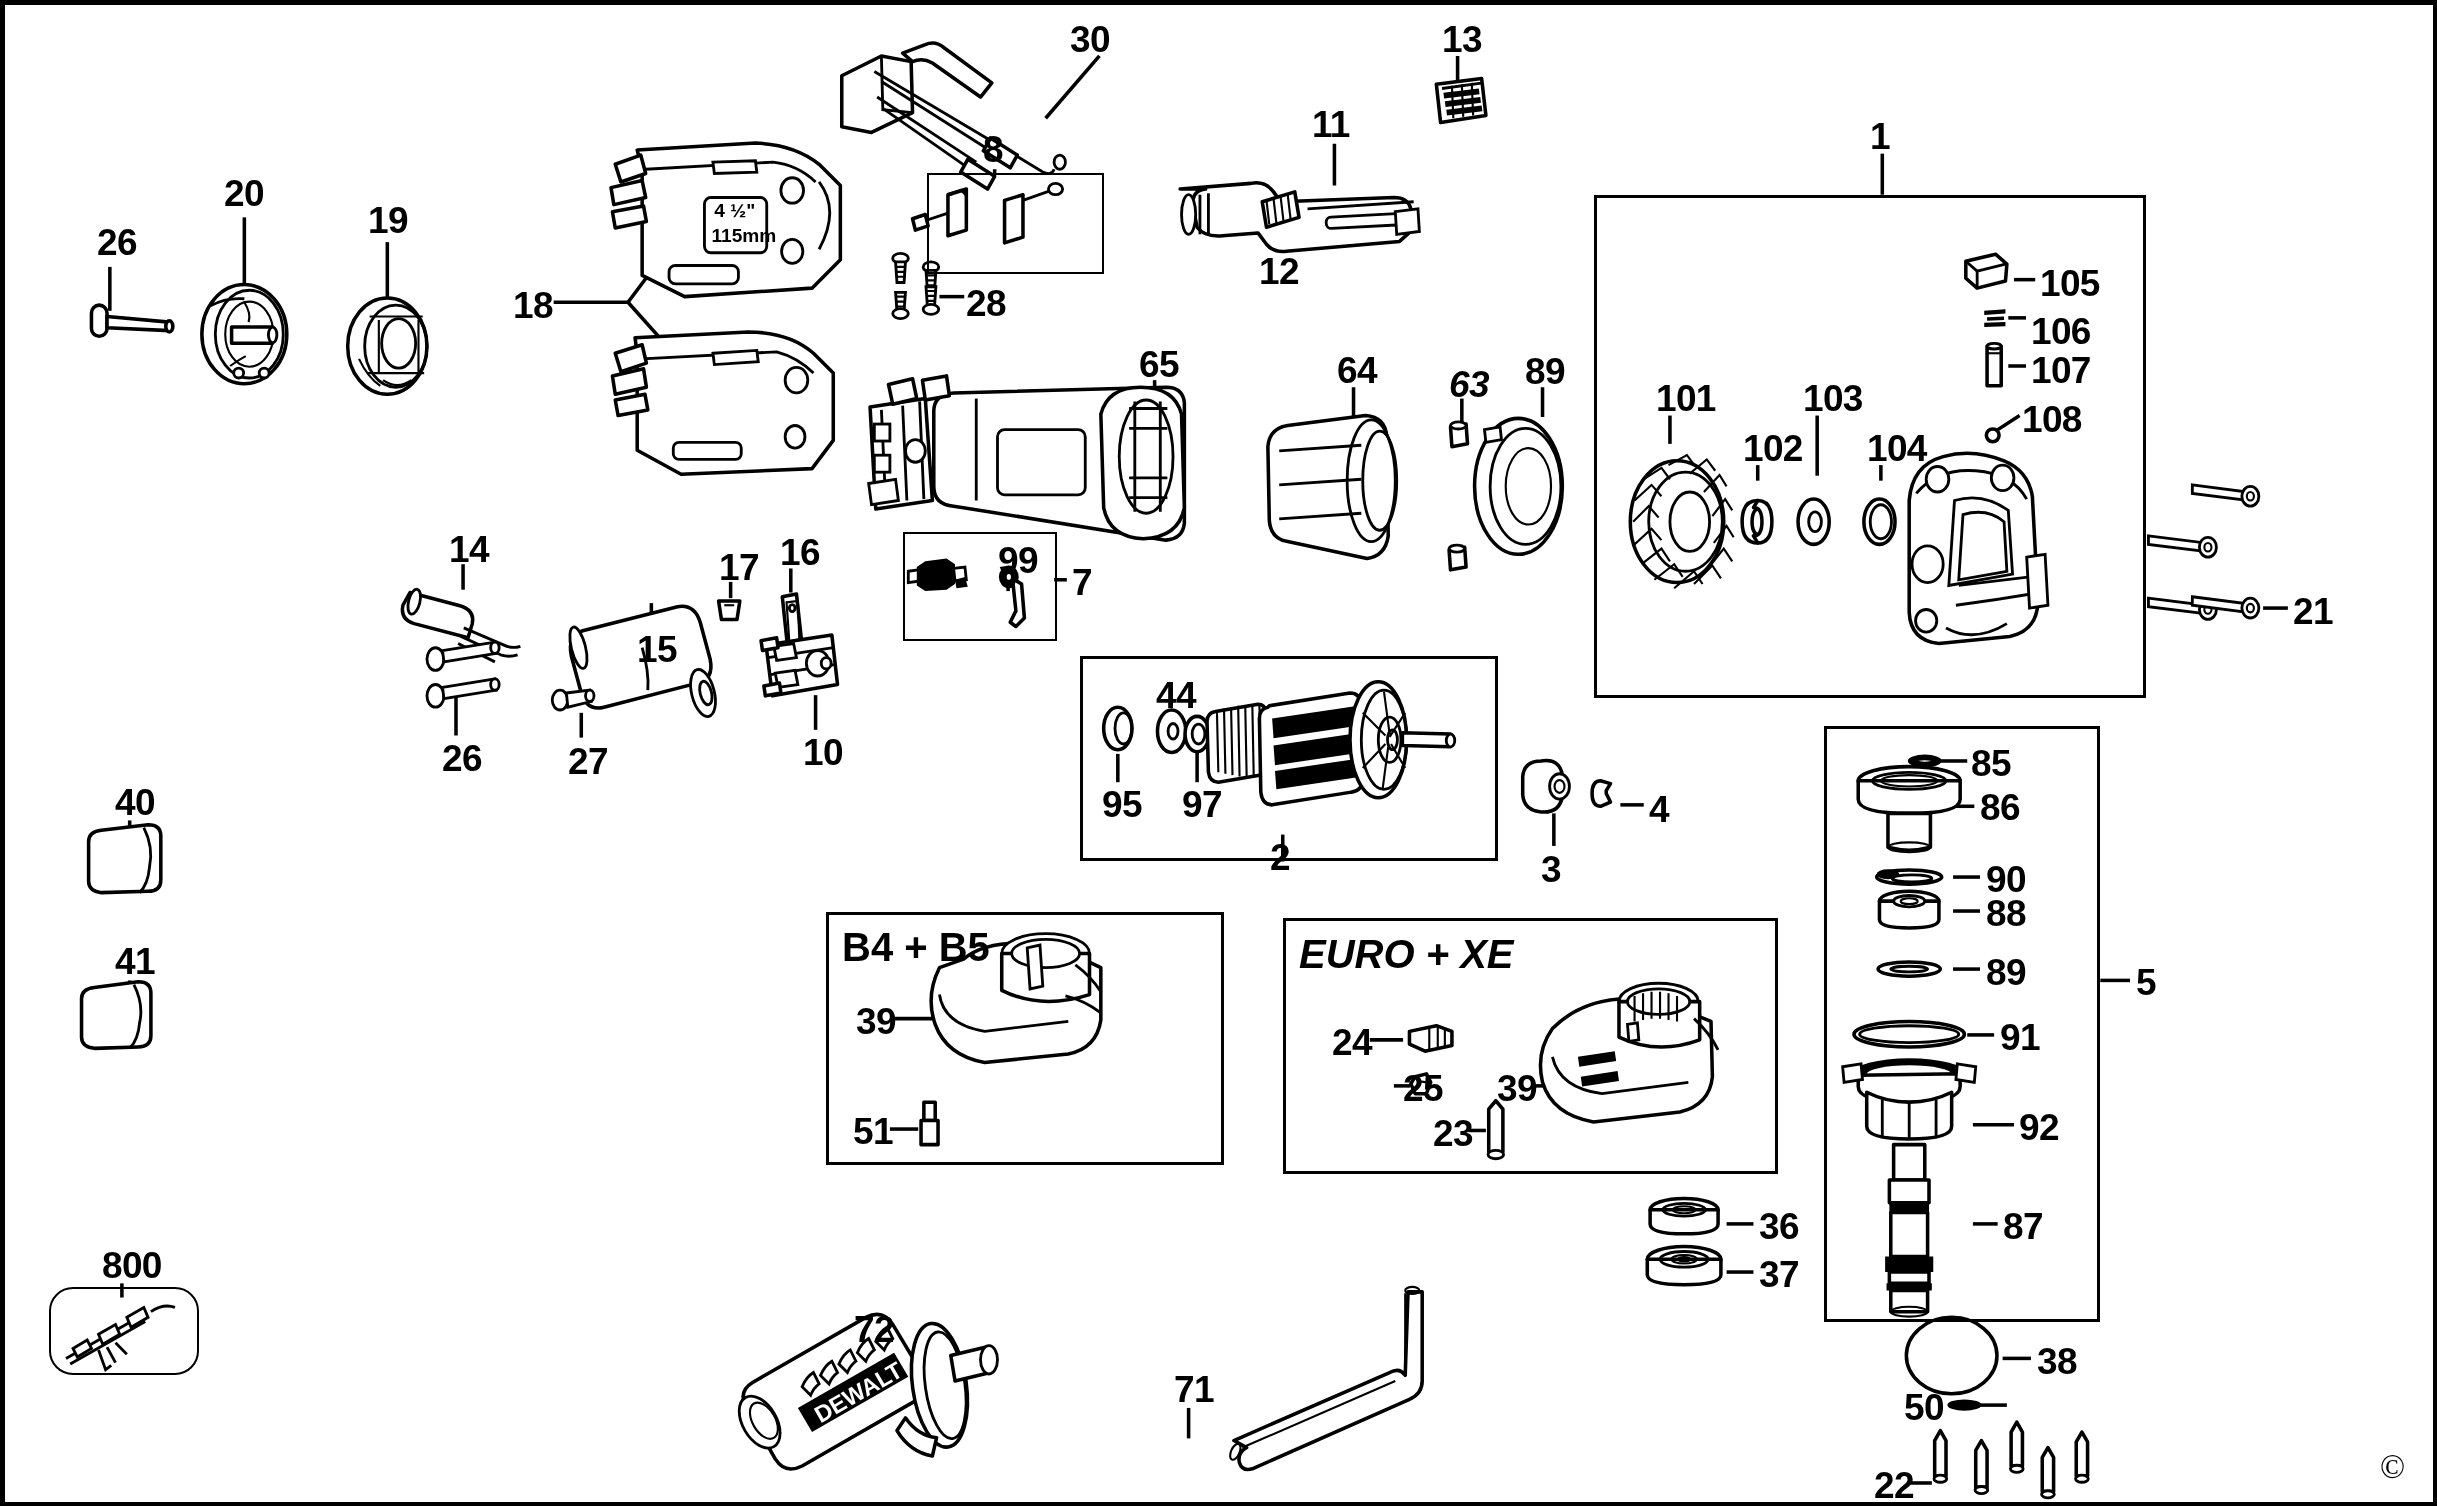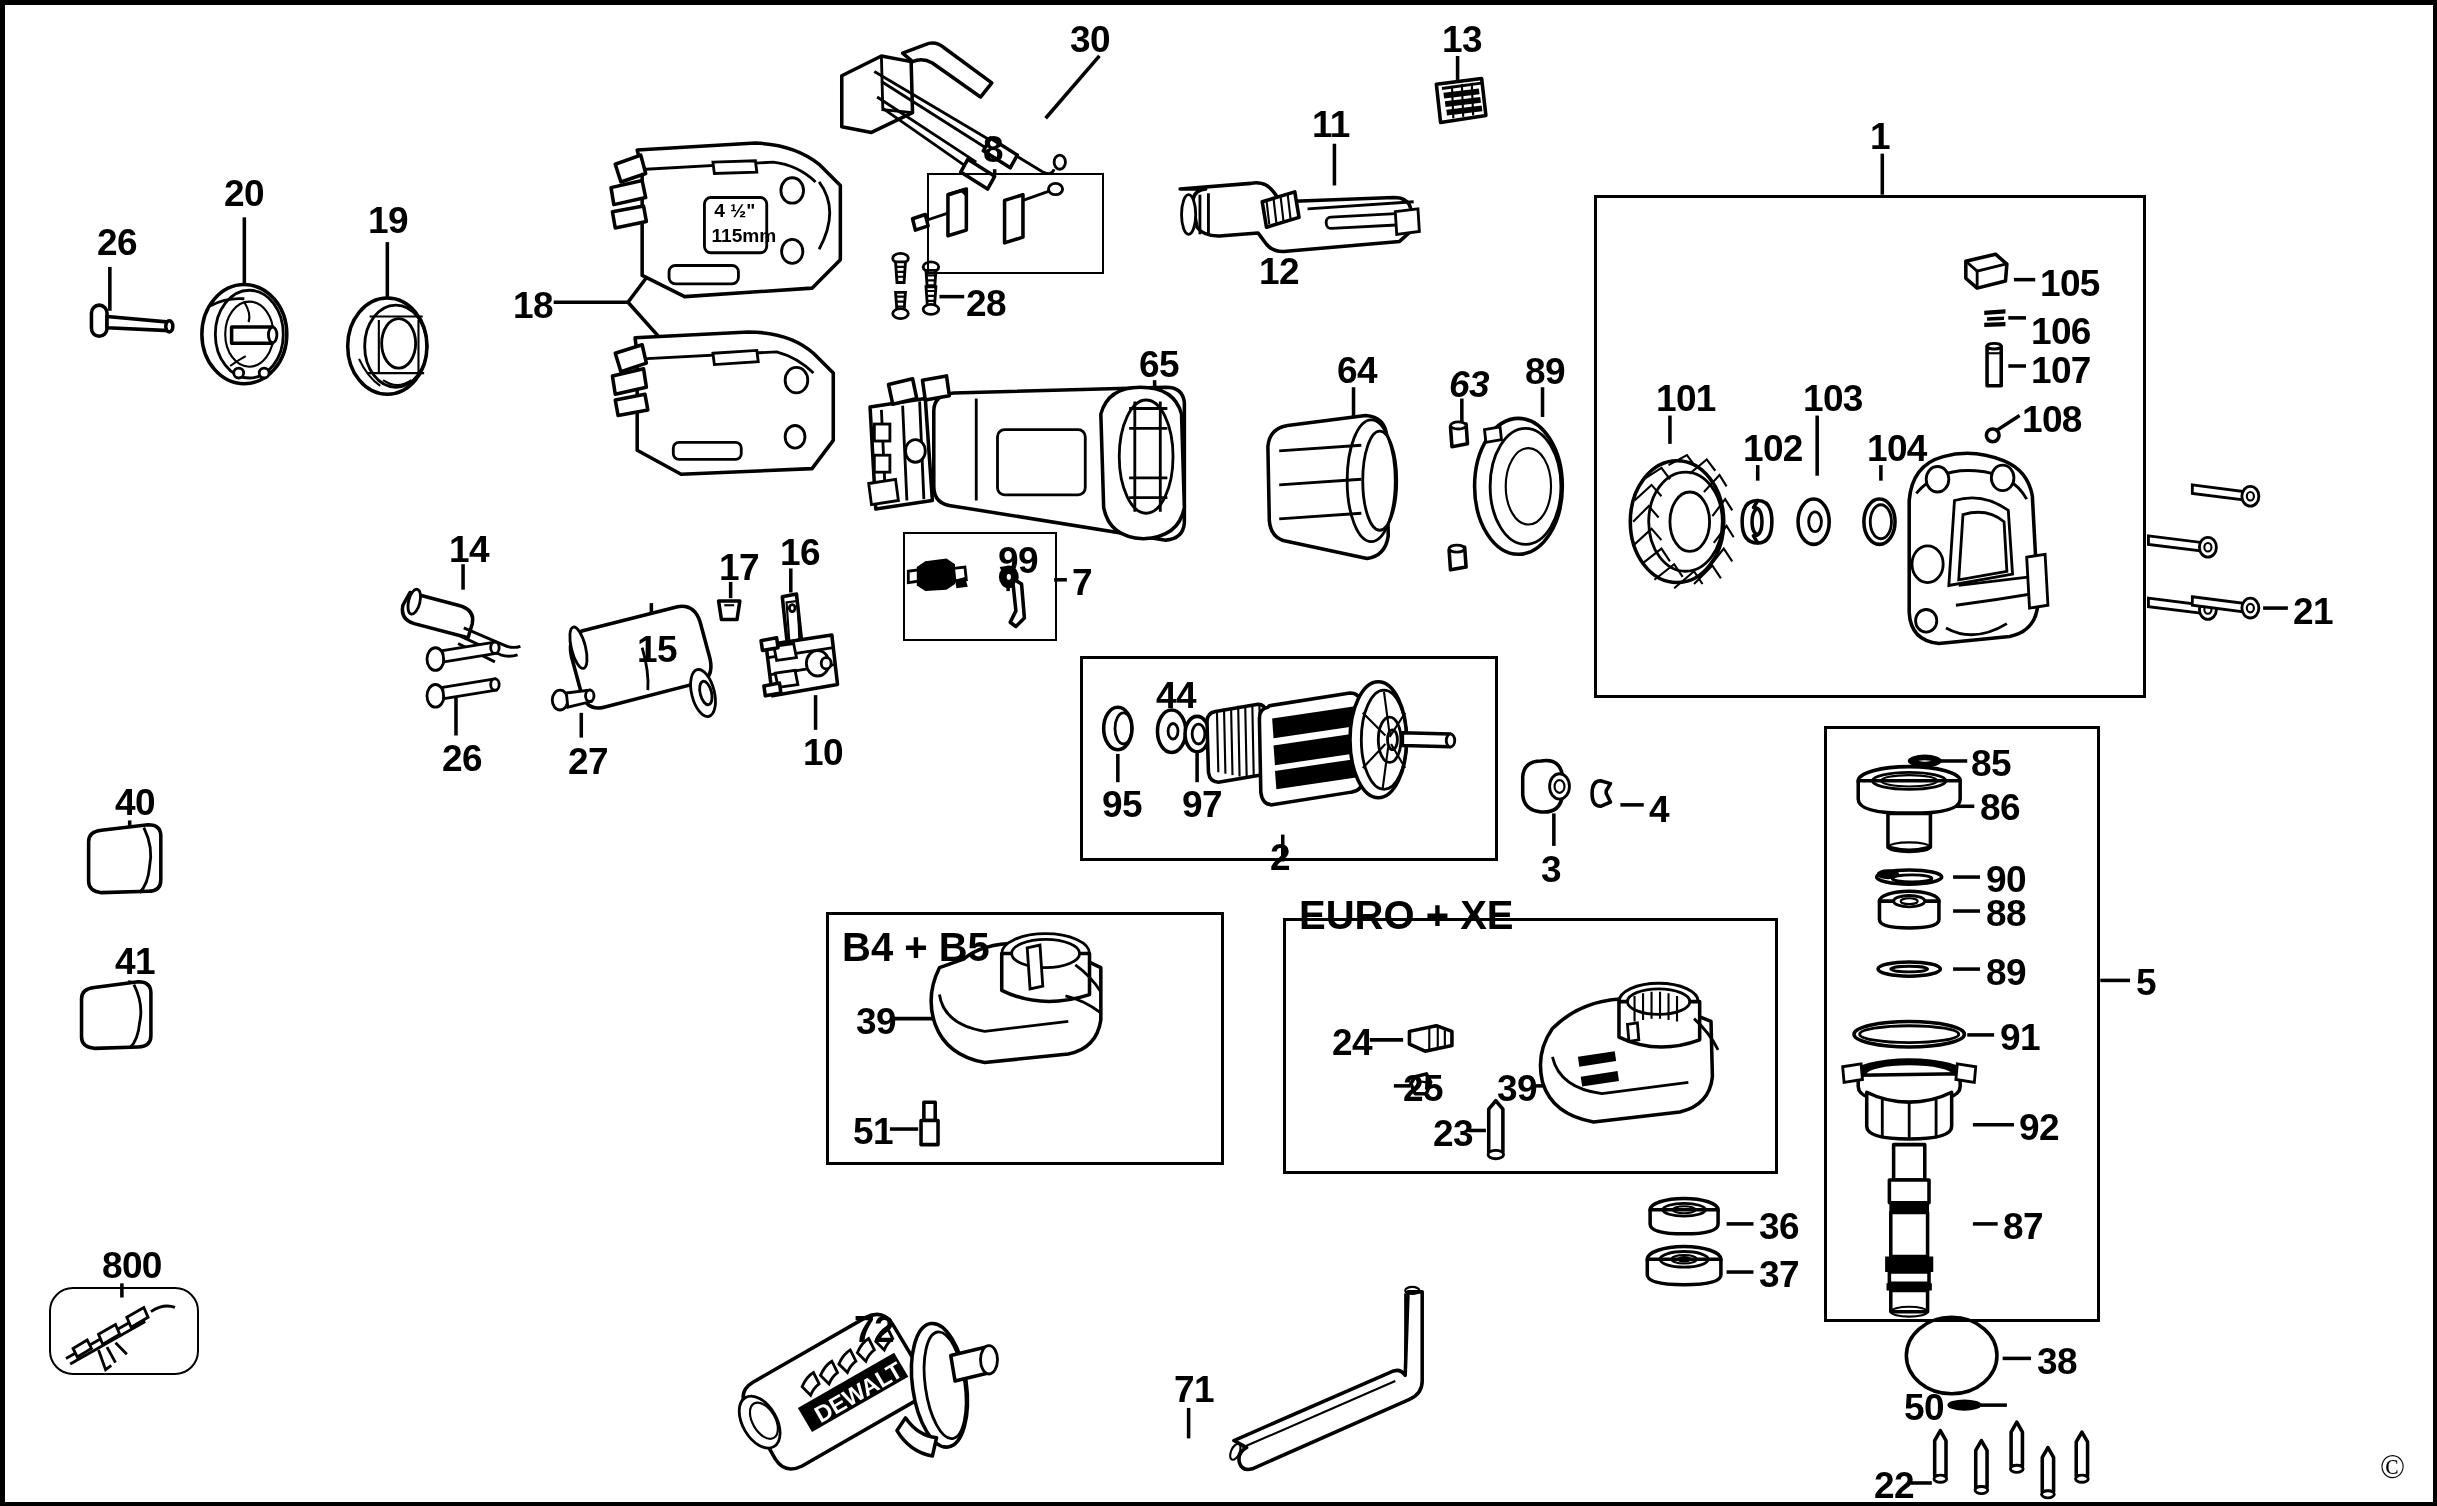--- a/index.html
+++ b/index.html
@@ -707,21 +707,21 @@
   <div class="panel" style="left:821px;top:907px;width:398px;height:253px;"></div>
   <div class="panel" style="left:1278px;top:913px;width:495px;height:256px;"></div>
   <div class="panel" style="left:1589px;top:190px;width:552px;height:503px;"></div>
   <div class="panel" style="left:1819px;top:721px;width:276px;height:596px;"></div>
   <div class="panel" style="left:1075px;top:651px;width:418px;height:205px;"></div>
   <div class="panel thin" style="left:922px;top:168px;width:177px;height:101px;"></div>
   <div class="panel thin" style="left:898px;top:527px;width:154px;height:109px;"></div>
   <div class="panel thin" style="left:44px;top:1282px;width:150px;height:88px;border-radius:24px;"></div>
 
   <div class="boxtitle" style="left:837px;top:920px;">B4 + B5</div>
-  <div class="boxtitle" style="left:1294px;top:888px;">EURO + XE</div>
+  <div class="boxtitle" style="left:1294px;top:927px;font-style:italic;">EURO + XE</div>
 
   <div id="callout-layer">
       <div class="lbl" style="left: 92px; top: 219px;">26</div>
       <div class="lbl" style="left: 219px; top: 170px;">20</div>
       <div class="lbl" style="left: 363px; top: 197px;">19</div>
       <div class="lbl" style="left: 508px; top: 282px;">18</div>
       <div class="lbl" style="left: 1065px; top: 15.6px;">30</div>
       <div class="lbl" style="left: 978px; top: 126px;">8</div>
       <div class="lbl" style="left: 1307px; top: 101px;">11</div>
       <div class="lbl" style="left: 1437px; top: 15.6px;">13</div>

